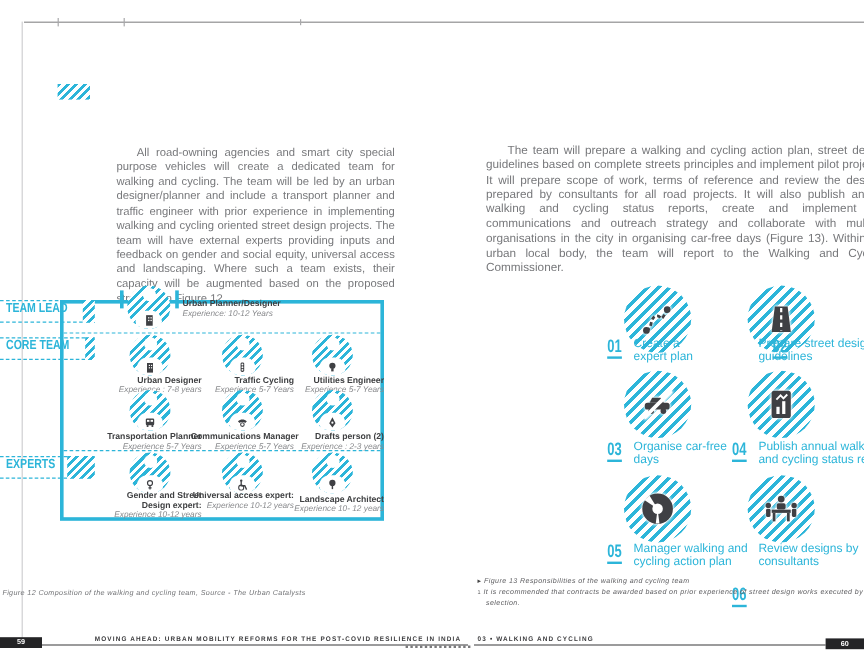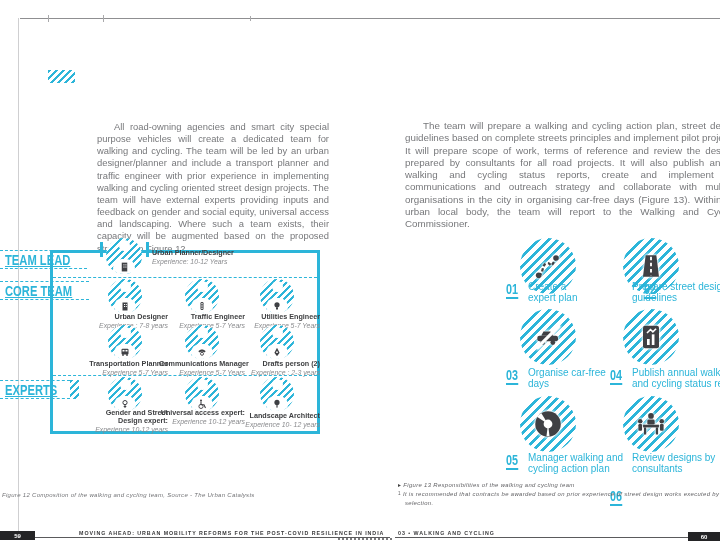--- a/index.html
+++ b/index.html
@@ -24,21 +24,21 @@
   .pcircle{position:absolute;border-radius:50%;overflow:hidden;}
   .phead{position:absolute;top:2px;left:50%;margin-left:-5.5px;width:11px;height:11px;border-radius:50%;background:#fff;}
   .pbody{position:absolute;bottom:0;left:50%;margin-left:-11px;width:22px;height:15px;
          border-radius:10px 10px 7px 7px;background:#fff;display:flex;align-items:center;justify-content:center;}
   .plabel{position:absolute;text-align:right;}
   .pname{font-weight:bold;font-size:7.2px;line-height:8px;color:#3f4042;white-space:nowrap;}
   .pname-wrap{font-weight:bold;font-size:7.2px;line-height:8px;color:#3f4042;}
   .pexp{font-style:italic;font-size:6.9px;line-height:7.6px;color:#8a8b8e;margin-top:1px;}
   .gwrap{position:absolute;left:0;width:79px;height:19px;display:flex;}
   .gtext{flex:1;border-top:1.7px dashed #2cb5d9;border-bottom:1.7px dashed #2cb5d9;
-         color:#2cb5d9;font-weight:bold;font-size:14px;display:flex;align-items:flex-end;padding-left:5px;text-decoration:underline;}
+         color:#2cb5d9;font-weight:bold;font-size:11px;display:flex;align-items:flex-start;padding-left:5px;}
   .ghatch{width:27px;}
 
   
   .rcircle{position:absolute;width:56px;height:56px;border-radius:50%;display:flex;align-items:center;justify-content:center;}
   .rglyph{filter:drop-shadow(0 0 1.5px #fff) drop-shadow(0 0 1.5px #fff);}
   .inum{display:inline-block;font-weight:bold;font-size:15px;color:#2cb5d9;transform:scaleX(.72);
         transform-origin:0 0;border-bottom:2.2px solid #2cb5d9;line-height:14px;padding-bottom:1px;}
   .ilabel{position:absolute;font-size:10px;line-height:11.3px;color:#2cb5d9;}
 
   
@@ -138,21 +138,21 @@
             <svg width="10" height="10" viewBox="0 0 10 10">
               <rect x="3.5" y="1" width="3" height="8" rx="1.2" fill="#3f4044"></rect>
               <circle cx="5" cy="2.8" r=".8" fill="#fff"></circle>
               <circle cx="5" cy="5" r=".8" fill="#fff"></circle>
               <circle cx="5" cy="7.2" r=".8" fill="#fff"></circle>
             </svg>
           </span>
         </div>
     </div>
     <div class="plabel" style="left:159px;top:313px;width:86px;">
-      <div class="pname">Traffic Engineer</div>
+      <div class="pname">Traffic Cycling</div>
       <div class="pexp">Experience 5-7 Years</div>
     </div>
 
     <div class="pcircle hatch" style="left:260px;top:279px;width:34px;height:34px;">
       <div class="phead"></div>
         <div class="pbody">
           <span>
             <svg width="10" height="10" viewBox="0 0 10 10">
               <circle cx="5" cy="3.8" r="2.6" fill="#3f4044"></circle>
               <rect x="4" y="6.3" width="2" height="2.2" fill="#3f4044"></rect>

